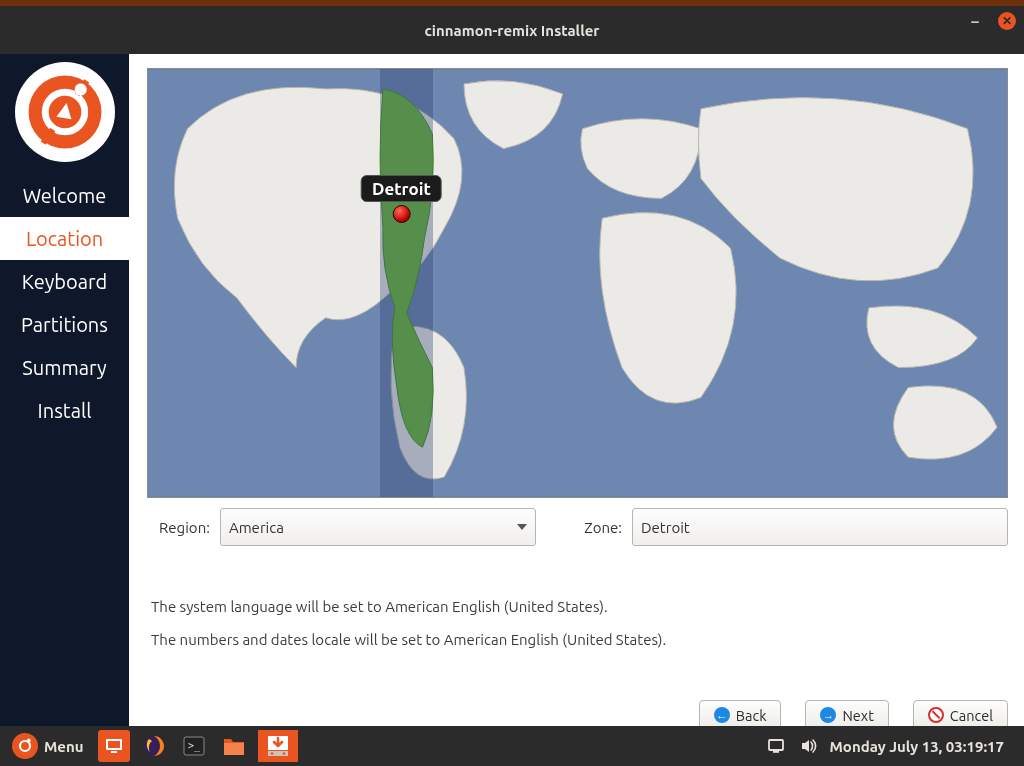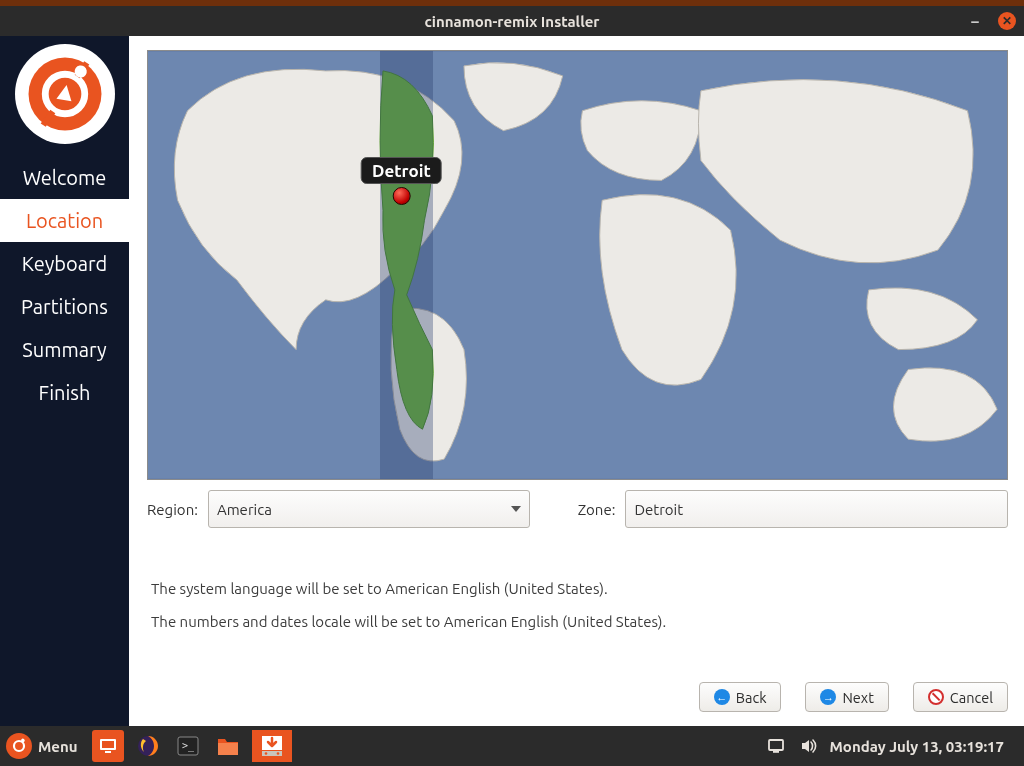--- a/index.html
+++ b/index.html
@@ -3,21 +3,21 @@
 <meta charset="utf-8">
 <style>
   * { box-sizing: border-box; }
   html, body { margin:0; padding:0; width:1024px; height:766px; font-family: "Ubuntu", "Noto Sans", sans-serif; background:#fff; overflow:hidden; }
 
   
   .desktop-topbar { height:6px; background:#6e2f0b; }
 
   
   .titlebar {
-    height:30px; background:#2b2b2b; color:#e7e2dc; display:flex;
+    height:48px; background:#2b2b2b; color:#e7e2dc; display:flex;
     align-items:center; justify-content:center; position:relative;
     font-weight:600; font-size:15px;
   }
   .titlebar .controls { position:absolute; right:8px; top:0; height:30px; display:flex; align-items:center; gap:14px; }
   .ctrl { width:18px; height:18px; display:flex; align-items:center; justify-content:center; cursor:pointer; }
   .ctrl-min { color:#ccc; font-weight:bold; }
   .ctrl-close { width:18px; height:18px; border-radius:50%; background:#E95420; color:#2b2b2b; font-weight:bold; font-size:12px; line-height:18px; text-align:center; }
 
   
   .window-body { display:flex; height:calc(766px - 6px - 30px - 40px); background:#fff; }
@@ -32,41 +32,41 @@
   
   .content { flex:1; padding:14px 16px 10px 18px; display:flex; flex-direction:column; }
 
   .map { border:1px solid #8b8b8b; height:430px; position:relative; overflow:hidden; background:#6d87b0; }
   .map svg { position:absolute; inset:0; width:100%; height:100%; }
   .tz-band { position:absolute; top:0; bottom:0; left:27%; width:6.2%; background:rgba(40,60,110,0.35); }
   .pin { position:absolute; left:29.5%; top:36%; display:flex; flex-direction:column; align-items:center; transform:translate(-50%,-100%); }
   .pin-label { background:#1b1b1b; color:#fff; border-radius:6px; padding:3px 10px; font-size:17px; font-weight:600; border:1px solid #555; margin-bottom:3px; }
   .pin-dot { width:18px; height:18px; border-radius:50%; background:radial-gradient(circle at 35% 30%, #ff6b5a, #c10000 65%, #600 100%); border:1px solid #2a0000; }
 
-  .selectors { display:flex; align-items:center; gap:10px; margin-top:10px; font-size:15px; color:#333; }
+  .selectors { display:flex; align-items:center; gap:10px; margin-top:10px; font-size:15px; color:#333;margin-left:12px; }
   .selectors label { flex:none; }
   .combo { flex:1; height:38px; border:1px solid #b8b4ae; border-radius:3px; background:linear-gradient(#fdfdfd,#f1efed); display:flex; align-items:center; padding:16px 8px; justify-content:space-between; cursor:pointer; color:#333;text-align:right; }
   .combo .caret { border-left:5px solid transparent; border-right:5px solid transparent; border-top:6px solid #555; }
   .zone-gap { width:28px; flex:none; }
   .zone-combo { flex:1.2; }
 
   .locale-info { margin-top:52px; font-size:15px; color:#3c3c3c; }
   .locale-info p { margin:0 0 16px 4px; }
 
   .footer-buttons { margin-top:auto; display:flex; justify-content:flex-end; gap:24px; padding-top:8px; padding-bottom:4px; }
   .btn { height:30px; border:1px solid #b8b4ae; border-radius:4px; background:linear-gradient(#fdfdfd,#eeece8); padding:0 14px; display:flex; align-items:center; gap:6px; font-size:14.5px; color:#2c2c2c; cursor:pointer; }
   .btn .ico { width:16px; height:16px; display:flex; align-items:center; justify-content:center; }
   .ico-circle { width:16px; height:16px; border-radius:50%; display:flex; align-items:center; justify-content:center; color:#fff; font-size:11px; font-weight:bold; }
   .ico-blue { background:#1e88e5; }
   .ico-red { width:16px;height:16px;border-radius:50%; background:#fff; border:2.2px solid #d32f2f; position:relative; }
   .ico-red::after { content:""; position:absolute; width:10px; height:2.4px; background:#d32f2f; top:50%; left:50%; transform:translate(-50%,-50%) rotate(45deg); }
 
   
   .panel { position:absolute; left:0; right:0; bottom:0; height:40px; background:#2b2b2b; display:flex; align-items:center; color:#e7e2dc; font-size:15px; }
-  .panel .p-left { display:flex; align-items:center; gap:8px; padding-left:0; }
+  .panel .p-left { display:flex; align-items:center; gap:8px; padding-left:6px; }
   .panel .p-right { margin-left:auto; display:flex; align-items:center; gap:12px; padding-right:20px; font-weight:600; }
   .menu-btn { display:flex; align-items:center; gap:6px; cursor:pointer; padding:0 6px; font-weight:700; }
   .menu-logo { width:26px; height:26px; border-radius:50%; background:#E95420; display:flex; align-items:center; justify-content:center; }
   .menu-logo svg { width:18px; height:18px; }
   .task-ico { width:32px; height:32px; display:flex; align-items:center; justify-content:center; cursor:pointer; }
   .task-ico.active-task { background:#E95420; padding:0 4px; width:40px; }
   .tray-ico { width:20px; height:20px; display:flex; align-items:center; justify-content:center; cursor:pointer; }
 </style>
 </head>
 <body>
@@ -92,21 +92,21 @@
         <rect x="46" y="78" width="8" height="22" fill="#E95420" transform="rotate(35 50 50)"></rect>
         <circle cx="50" cy="14" r="8" fill="#fff" transform="rotate(35 50 50)"></circle>
         <polygon points="50,38 60,58 40,58" fill="#fff" transform="rotate(10 50 50)"></polygon>
       </svg>
     </div>
     <div class="step">Welcome</div>
     <div class="step active">Location</div>
     <div class="step">Keyboard</div>
     <div class="step">Partitions</div>
     <div class="step">Summary</div>
-    <div class="step">Finish</div>
+    <div class="step">Install</div>
   </div>
 
   <div class="content">
 
     <div class="map">
 
       <svg viewBox="0 0 870 430" preserveAspectRatio="none">
         <rect x="0" y="0" width="870" height="430" fill="#6d87b0"></rect>
 
         <g stroke="#5c749e" stroke-width="1" fill="none" opacity="0.6">

